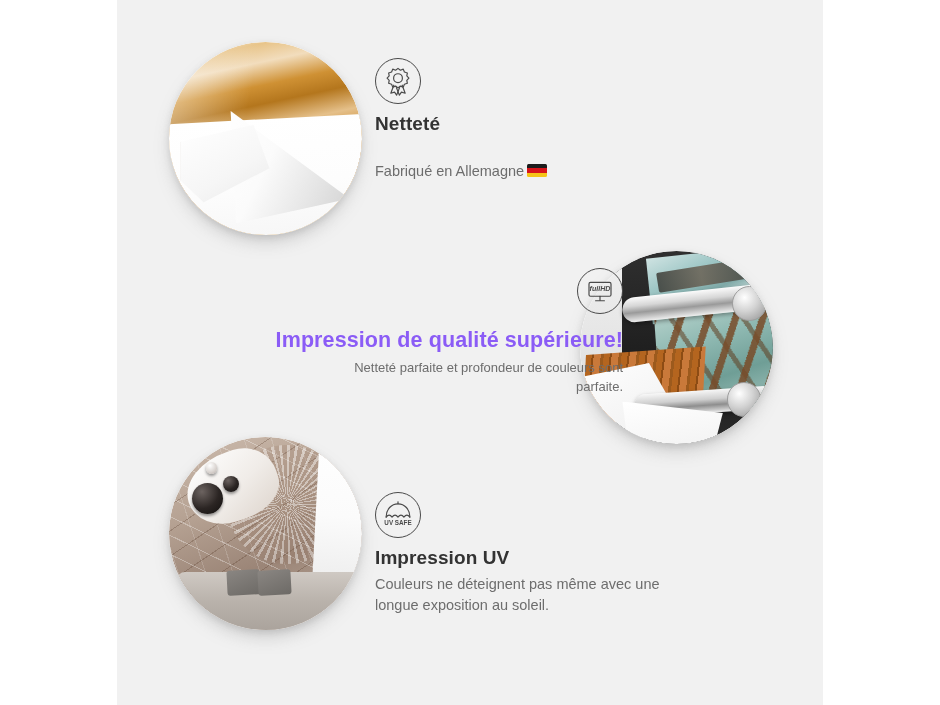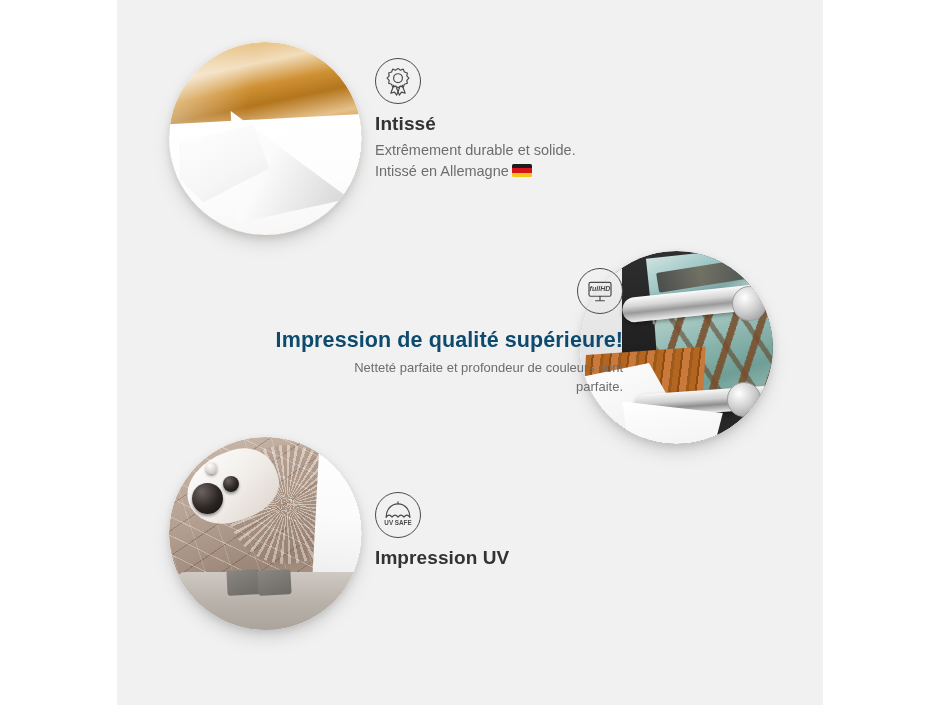--- a/index.html
+++ b/index.html
@@ -255,21 +255,21 @@
 
   
   #block-print {
     left: 66px; top: 268px; width: 440px;
     text-align: right;
   }
   #block-print .icon-row { display: flex; justify-content: flex-end; }
   #block-print .f-title {
     font-size: 21.5px;
     font-weight: 600;
-    color: #0c4a6e;
+    color: #8b5cf6;
     margin-top: 14px;
   }
   #block-print .f-desc { font-size: 13px; }
 
   
   #block-uv { left: 258px; top: 492px; width: 345px; }
 
   .flag {
     display: inline-block;
     width: 20px; height: 13px;
@@ -303,24 +303,24 @@
       <div class="icon-row">
         <div class="feature-icon">
           <svg viewBox="0 0 46 46" fill="none" stroke="#4a4a4a" stroke-width="1.25" stroke-linejoin="round" stroke-linecap="round">
             <path d="M23 9.8 l2.5 1.9 3-1.1 1.2 3 3.1 1 -0.6 3.1 2.2 2.3 -2.2 2.3 0.6 3.1 -3.1 1 -1.2 3 -3-1.1 -2.5 1.9 -2.5-1.9 -3 1.1 -1.2-3 -3.1-1 0.6-3.1 -2.2-2.3 2.2-2.3 -0.6-3.1 3.1-1 1.2-3 3 1.1z"></path>
             <circle cx="23" cy="20" r="4.6"></circle>
             <path d="M18.6 27.4 l-3.1 8.4 3.9-1.1 2.2 3.1 3.1-8"></path>
             <path d="M27.4 27.4 l3.1 8.4 -3.9-1.1 -2.2 3.1 -3.1-8"></path>
           </svg>
         </div>
       </div>
-      <div class="f-title">Intissé</div>
+      <div class="f-title">Netteté</div>
       <p class="f-desc">
-        <span>Extrêmement durable et solide.</span><br>
-        <span class="nowrap"><span>Intissé en Allemagne</span><span class="flag"></span></span>
+        <br>
+        <span class="nowrap"><span>Fabriqué en Allemagne</span><span class="flag"></span></span>
       </p>
     </div>
 
     <div class="photo-circle" id="photo-printer">
       <div class="photo-inner">
         <div class="pr-bg"></div>
         <div class="pr-dark"></div>
         <div class="pr-panel-left"></div>
         <div class="pr-print-top"></div>
         <div class="pr-print-main"></div>
@@ -374,16 +374,20 @@
         <div class="feature-icon">
           <svg viewBox="0 0 46 46" fill="none" stroke="#4a4a4a" stroke-width="1.25" stroke-linejoin="round" stroke-linecap="round">
             <path d="M10.6 25.2 C10.6 16.9 16.2 11.3 23 11.3 C29.8 11.3 35.4 16.9 35.4 25.2"></path>
             <path d="M10.6 25.2 q3.1 -4.2 6.2 0 q3.1 -4.2 6.2 0 q3.1 -4.2 6.2 0 q3.1 -4.2 6.2 0"></path>
             <path d="M23 11.3 v-2.1"></path>
             <text x="23" y="33.6" text-anchor="middle" font-family="'Liberation Sans', sans-serif" font-size="6.6" font-weight="700" fill="#4a4a4a" stroke="none">UV SAFE</text>
           </svg>
         </div>
       </div>
       <div class="f-title">Impression UV</div>
+      <p class="f-desc">
+        <span>Couleurs ne déteignent pas même avec une</span><br>
+        <span>longue exposition au soleil.</span>
+      </p>
     </div>
 
   </div>
 </div>
 
 </body></html>

